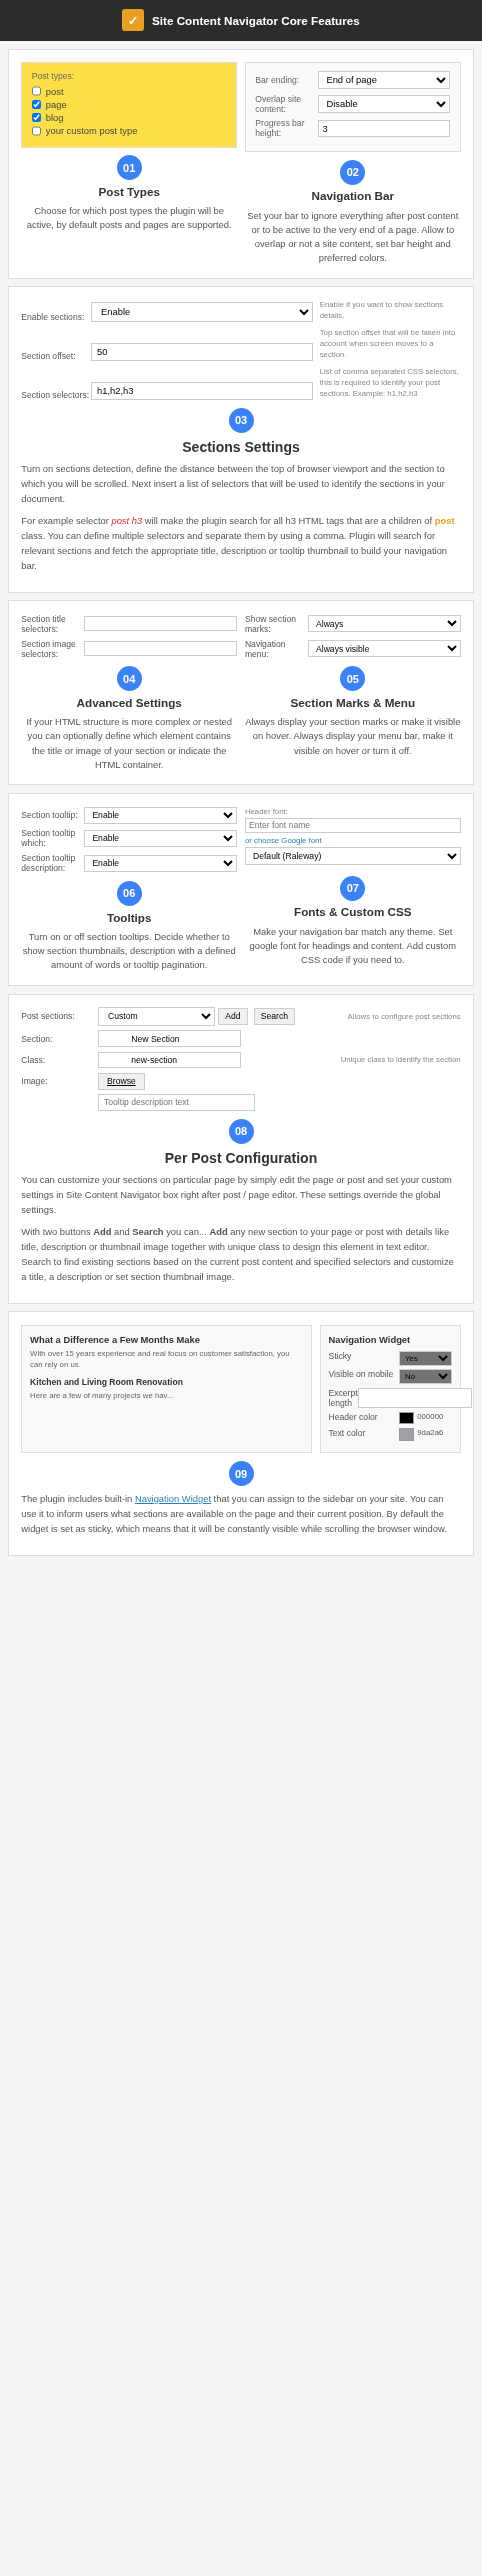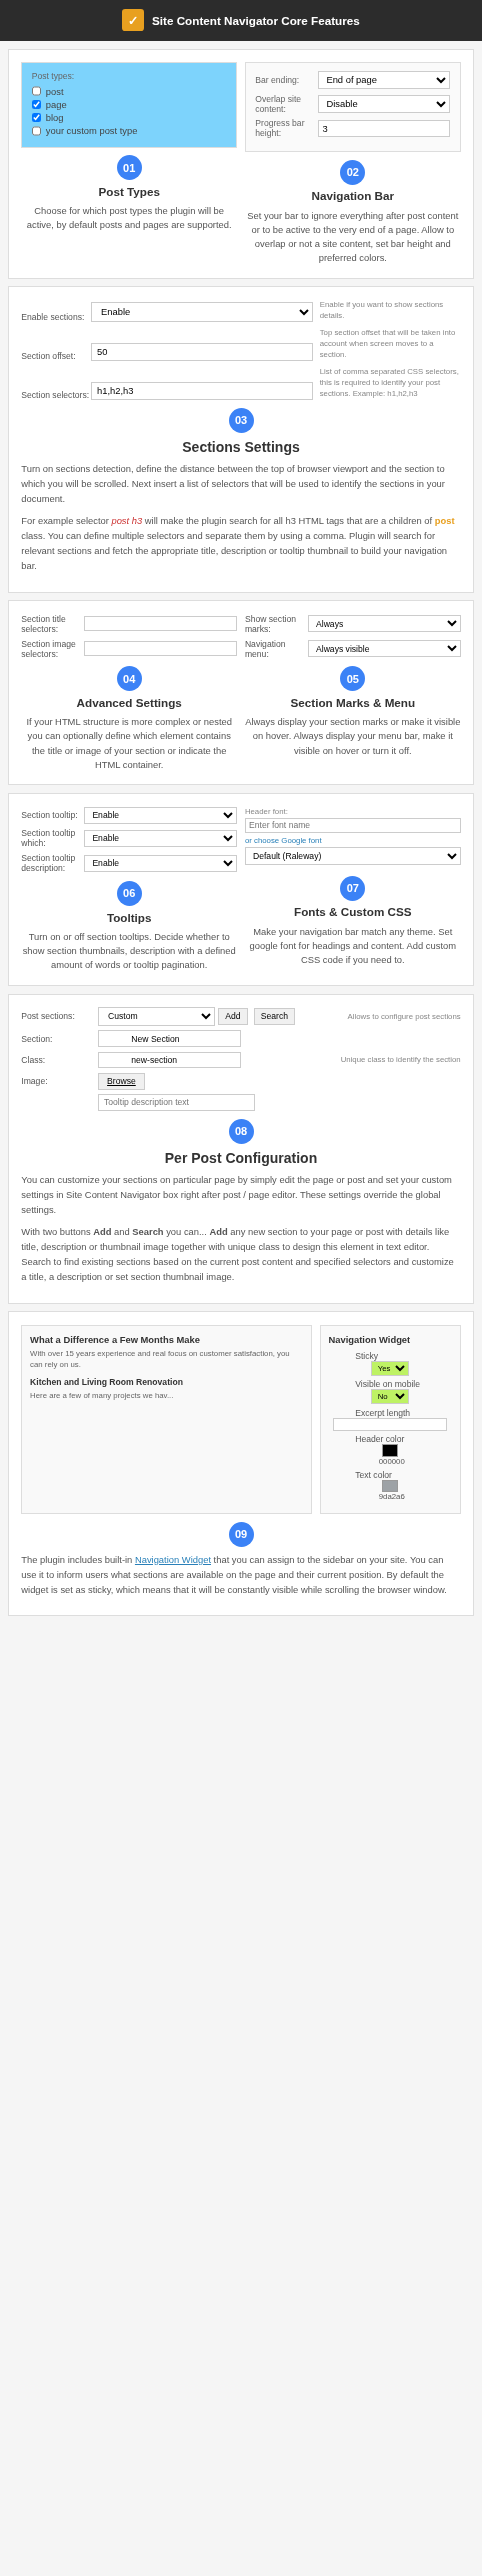--- a/index.html
+++ b/index.html
@@ -77,21 +77,21 @@
       font-size: 9.4px;
       color: #555;
       text-align: center;
       line-height: 1.5;
     }
 
     
     .post-types-box {
       border: 0.8px solid #ddd;
       padding: 7.8px 9.4px;
-      background: #7dd3fc;
+      background: #fde047;
     }
     .post-types-label {
       font-size: 8.6px;
       color: #666;
       margin-bottom: 4.7px;
     }
     .checkbox-row {
       display: flex;
       align-items: center;
       gap: 4.7px;
@@ -324,34 +324,32 @@
       padding: 7.8px;
     }
     .widget-title {
       font-size: 9.4px;
       font-weight: bold;
       color: #333;
       margin-bottom: 6.3px;
     }
     .widget-row {
       display: flex;
-      align-items: center;
       margin-bottom: 3.9px;
       font-size: 8.6px;
-      flex-direction: column;
     }
     .widget-row label {
       width: 70px;
       color: #555;
     }
     .widget-row select {
       flex: 1;
       font-size: 7.8px;
       border: 0.8px solid #ccc;
-      background: #bef264;
+      background: #737373;
       padding: 0.8px 1.6px;
     }
     .widget-row .color-swatch {
       width: 15.7px;
       height: 12.5px;
       border: 0.8px solid #999;
       display: inline-block;
     }
     .widget-row .color-text {
       font-size: 7.8px;

